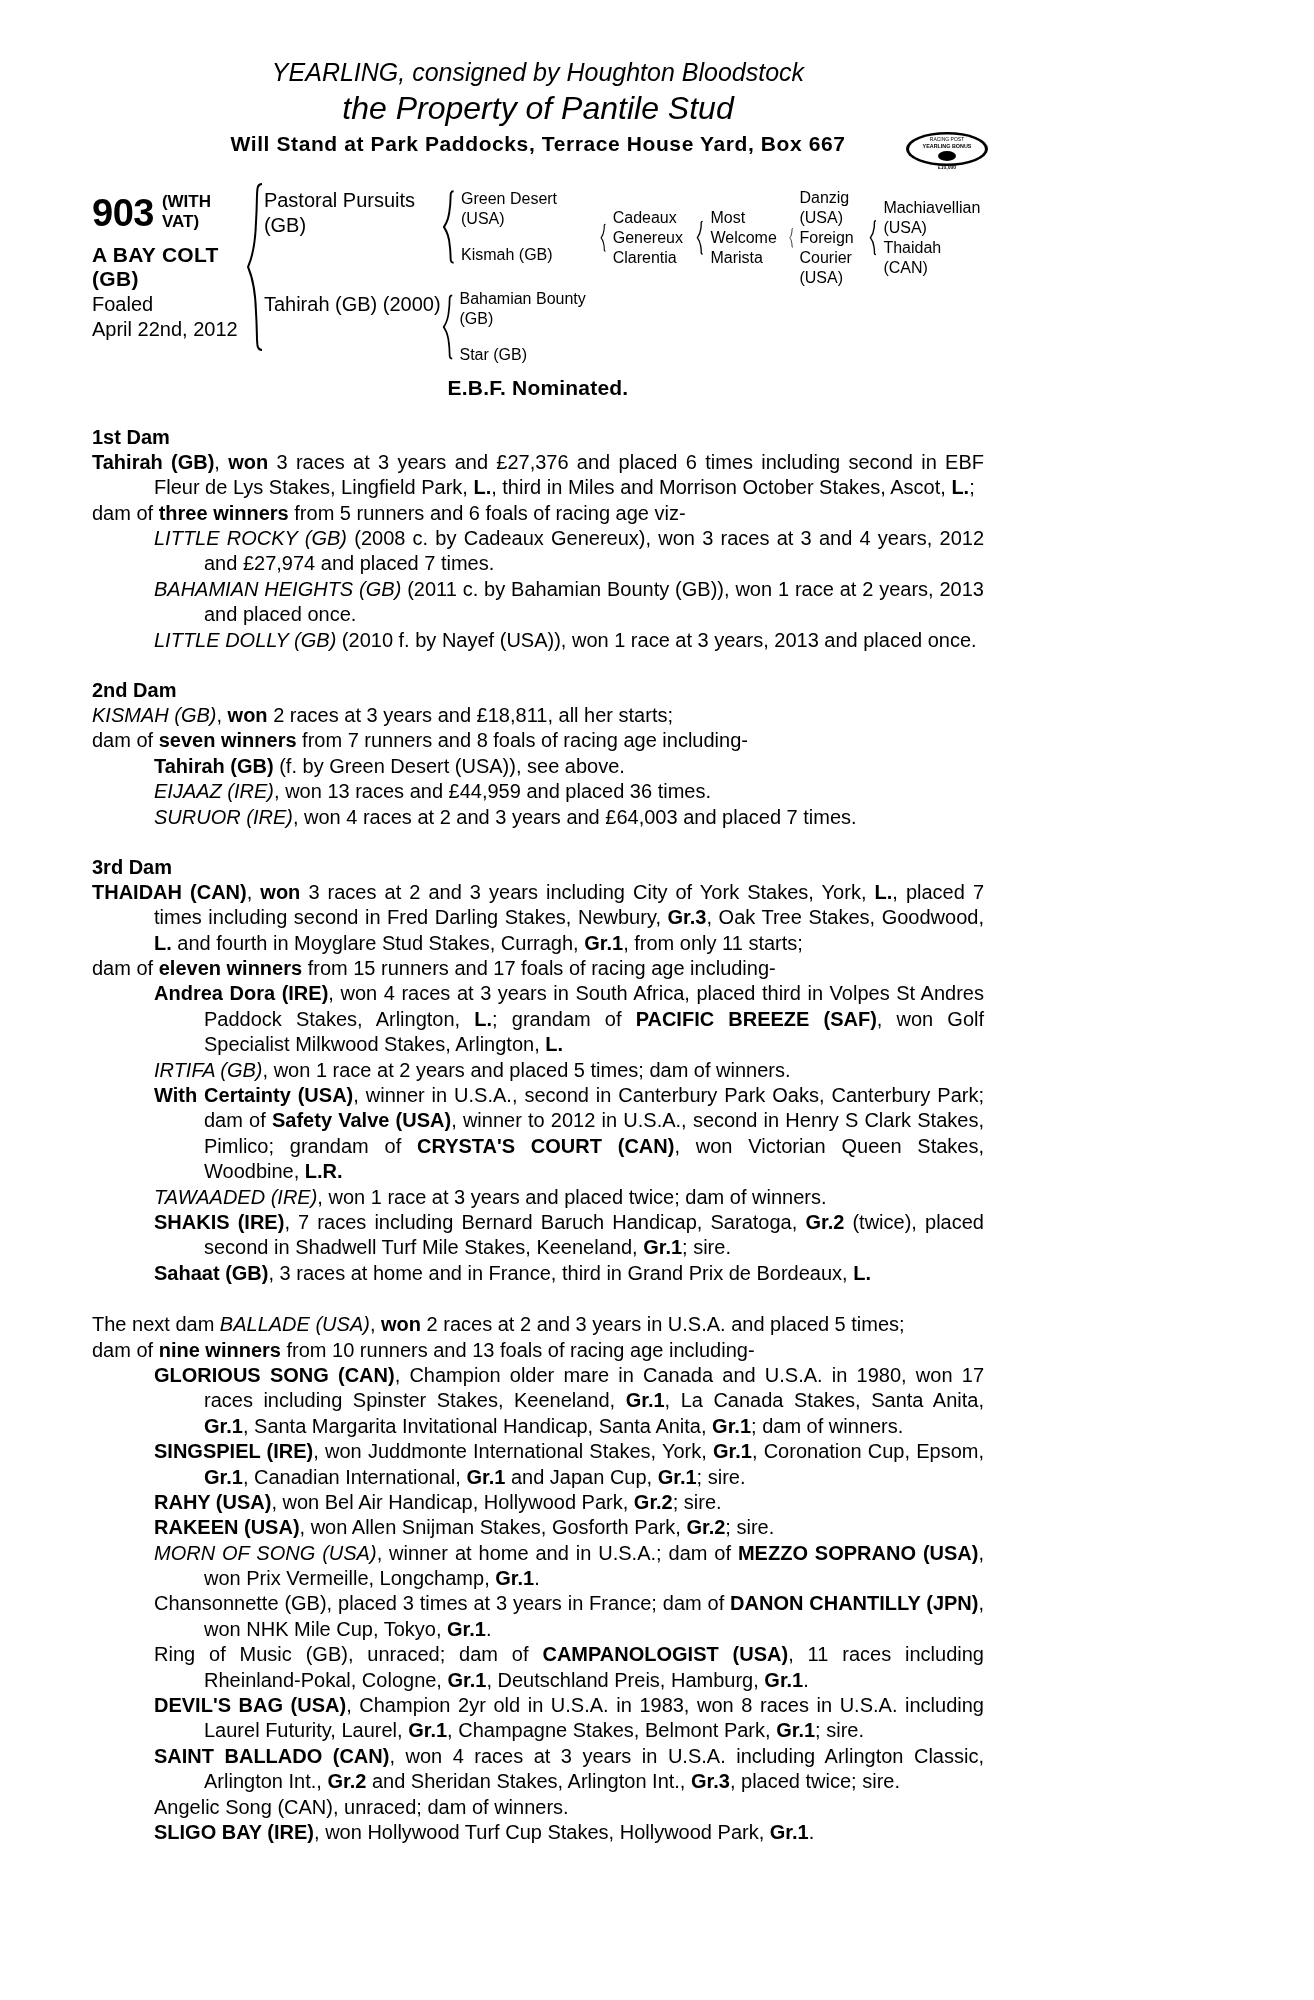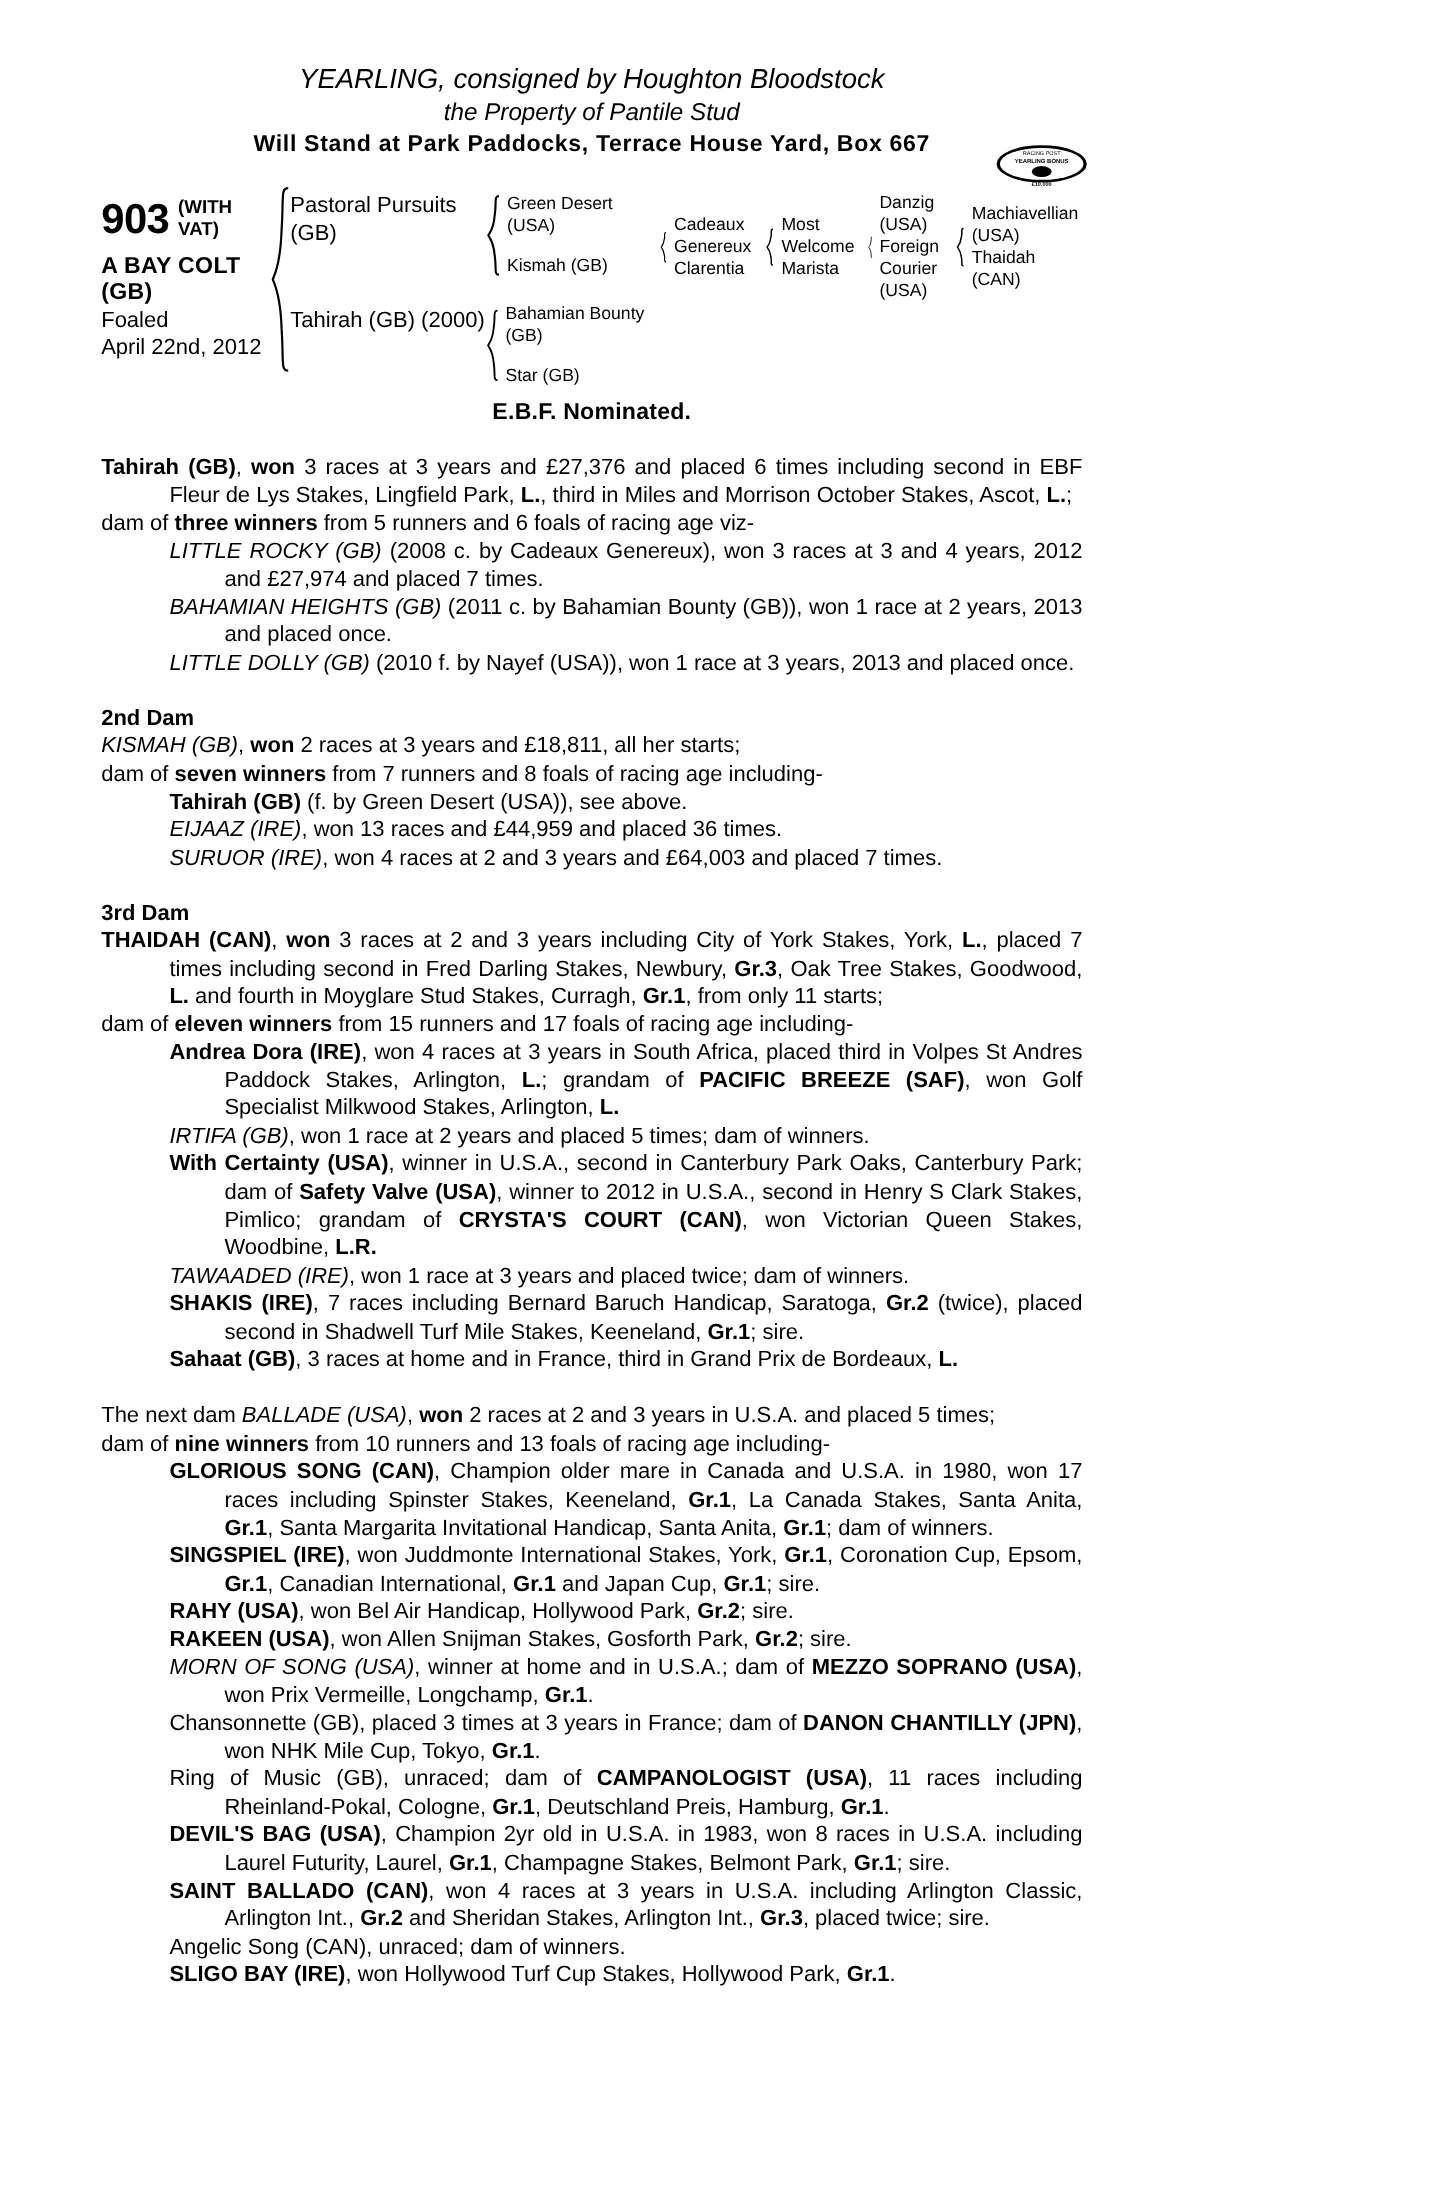--- a/index.html
+++ b/index.html
@@ -25,21 +25,21 @@
   .header {
     text-align: center;
     line-height: 1.28;
   }
   .header .line1 {
     font-size: 25px;
     font-style: italic;
     font-weight: normal;
   }
   .header .line2 {
-    font-size: 22px;
+    font-size: 32px;
     font-style: italic;
     font-weight: normal;
   }
   .header .line3 {
     font-size: 21px;
     font-weight: bold;
     letter-spacing: 0.6px;
     margin-top: 2px;
   }
 
@@ -265,20 +265,21 @@
           <span>Machiavellian (USA)</span>
           <span>Thaidah (CAN)</span>
         </div>
       </div>
     </div>
   </div>
 
   <div class="ebf">E.B.F. Nominated.</div>
 
   <div class="section">
+    <div class="sec-title">1st Dam</div>
     <p class="t hang"><b>Tahirah (GB)</b>, <b>won</b> 3 races at 3 years and £27,376 and placed 6 times including second in EBF Fleur de Lys Stakes, Lingfield Park, <b>L.</b>, third in Miles and Morrison October Stakes, Ascot, <b>L.</b>;</p>
     <p class="t nj">dam of <b>three winners</b> from 5 runners and 6 foals of racing age viz-</p>
     <div>
       <p class="t hang2"><i>LITTLE ROCKY (GB)</i> (2008 c. by Cadeaux Genereux), won 3 races at 3 and 4 years, 2012 and £27,974 and placed 7 times.</p>
       <p class="t hang2"><i>BAHAMIAN HEIGHTS (GB)</i> (2011 c. by Bahamian Bounty (GB)), won 1 race at 2 years, 2013 and placed once.</p>
       <p class="t hang2"><i>LITTLE DOLLY (GB)</i> (2010 f. by Nayef (USA)), won 1 race at 3 years, 2013 and placed once.</p>
     </div>
   </div>
 
   <div class="section">

